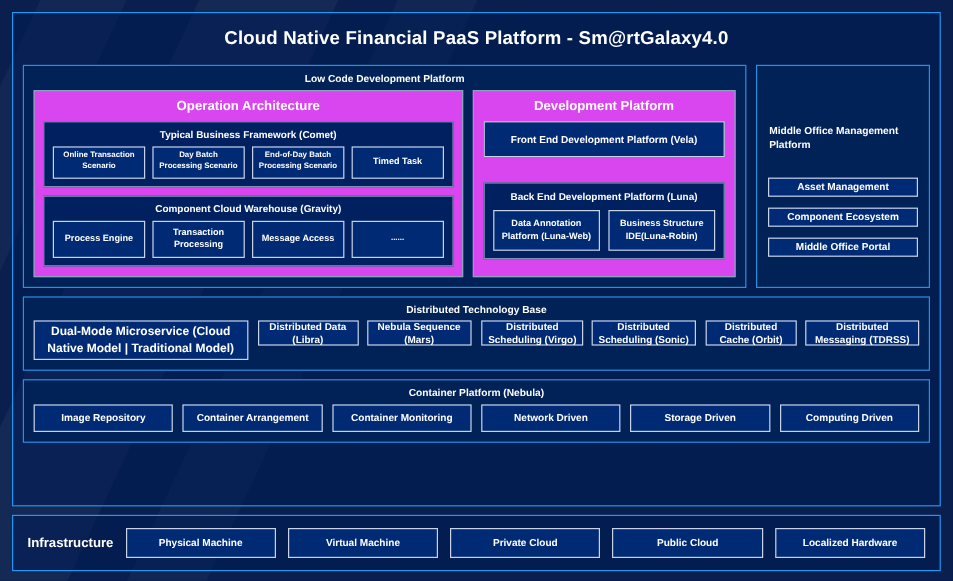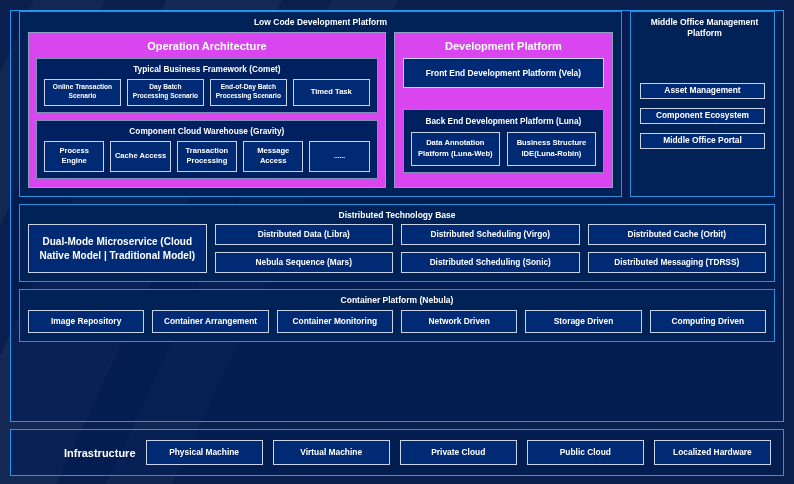--- a/index.html
+++ b/index.html
@@ -85,23 +85,24 @@
   }
   .panel-title {
     text-align: center;
     font-size: 8.5px;
     font-weight: bold;
     color: #ffffff;
     padding: 5px 6px 4px 6px;
     line-height: 1.25;
   }
   .panel-title.left {
-    text-align: center;
+    text-align: left;
     padding-left: 10px;
     font-size: 8.5px;
+    margin-top: 44px;
   }
 
   
   .group {
     border: 1.4px solid #8f9fc4;
     background: #d946ef;
     display: flex;
     flex-direction: column;
     min-width: 0;
   }
@@ -221,21 +222,21 @@
   .dtb-body {
     display: flex;
     gap: 8px;
     padding: 0 8px 8px 8px;
   }
   .dtb-dual { flex: 1 1 0; }
   .dtb-dual .chip { height: 100%; font-size: 10px; }
   .dtb-col {
     flex: 1 1 0;
     display: flex;
-    flex-direction: column;
+    flex-direction: row;
     gap: 7px;
   }
   .dtb-col .chip { height: 21px; font-size: 8.3px; }
 
   
   .cp-row {
     display: flex;
     gap: 8px;
     padding: 0 8px 8px 8px;
   }
@@ -249,33 +250,33 @@
     align-items: center;
     gap: 10px;
     padding: 10px 12px;
     flex: 0 0 auto;
   }
   .infra-label {
     font-size: 11px;
     font-weight: bold;
     white-space: nowrap;
     color: #ffffff;
-    margin-left: 41px;
   }
   .infra-frame > .chip { flex: 1 1 0; height: 25px; font-size: 8.4px; }
 </style>
 </head>
 <body>
 
 <div class="bg-streaks"></div>
 
 <div class="canvas">
 
   <div class="outer-frame">
 
+    <div class="main-title">Cloud Native Financial PaaS Platform - Sm@rtGalaxy4.0</div>
 
     <div class="body-row" style="flex:0 0 auto;">
 
       <div class="panel lowcode" style="flex:1 1 auto;">
         <div class="panel-title">Low Code Development Platform</div>
 
         <div class="lowcode-inner">
 
           <div class="group op-arch">
             <div class="group-title">Operation Architecture</div>
@@ -287,21 +288,20 @@
                 <div class="chip">Day Batch Processing Scenario</div>
                 <div class="chip">End-of-Day Batch Processing Scenario</div>
                 <div class="chip med">Timed Task</div>
               </div>
             </div>
 
             <div class="subgroup" style="margin-bottom:8px;">
               <div class="subgroup-title">Component Cloud Warehouse (Gravity)</div>
               <div class="chip-row comp-row">
                 <div class="chip med">Process Engine</div>
-                <div class="chip med">Cache Access</div>
                 <div class="chip med">Transaction Processing</div>
                 <div class="chip med">Message Access</div>
                 <div class="chip">......</div>
               </div>
             </div>
           </div>
 
           <div class="group dev-plat">
             <div class="group-title">Development Platform</div>
 

